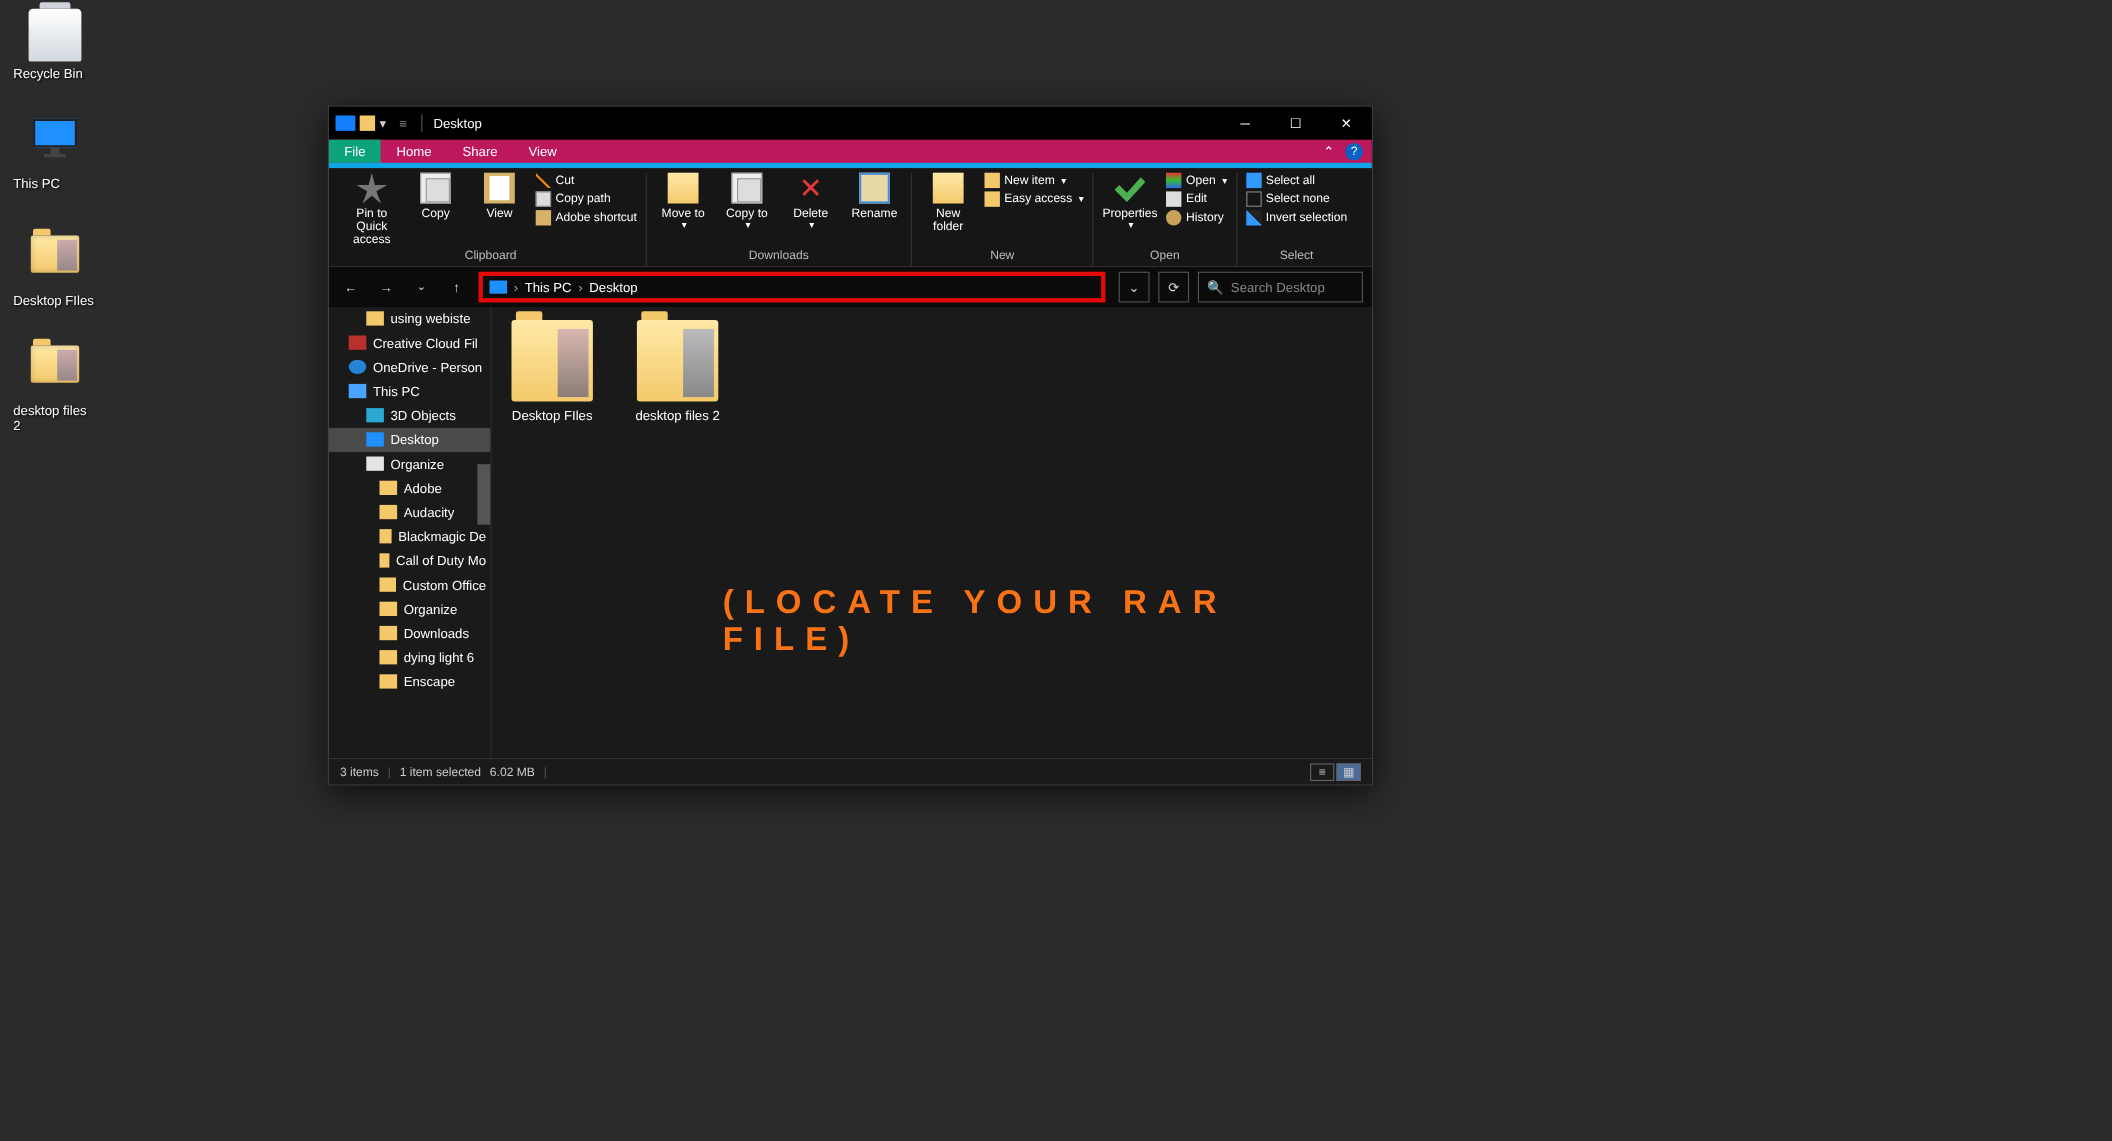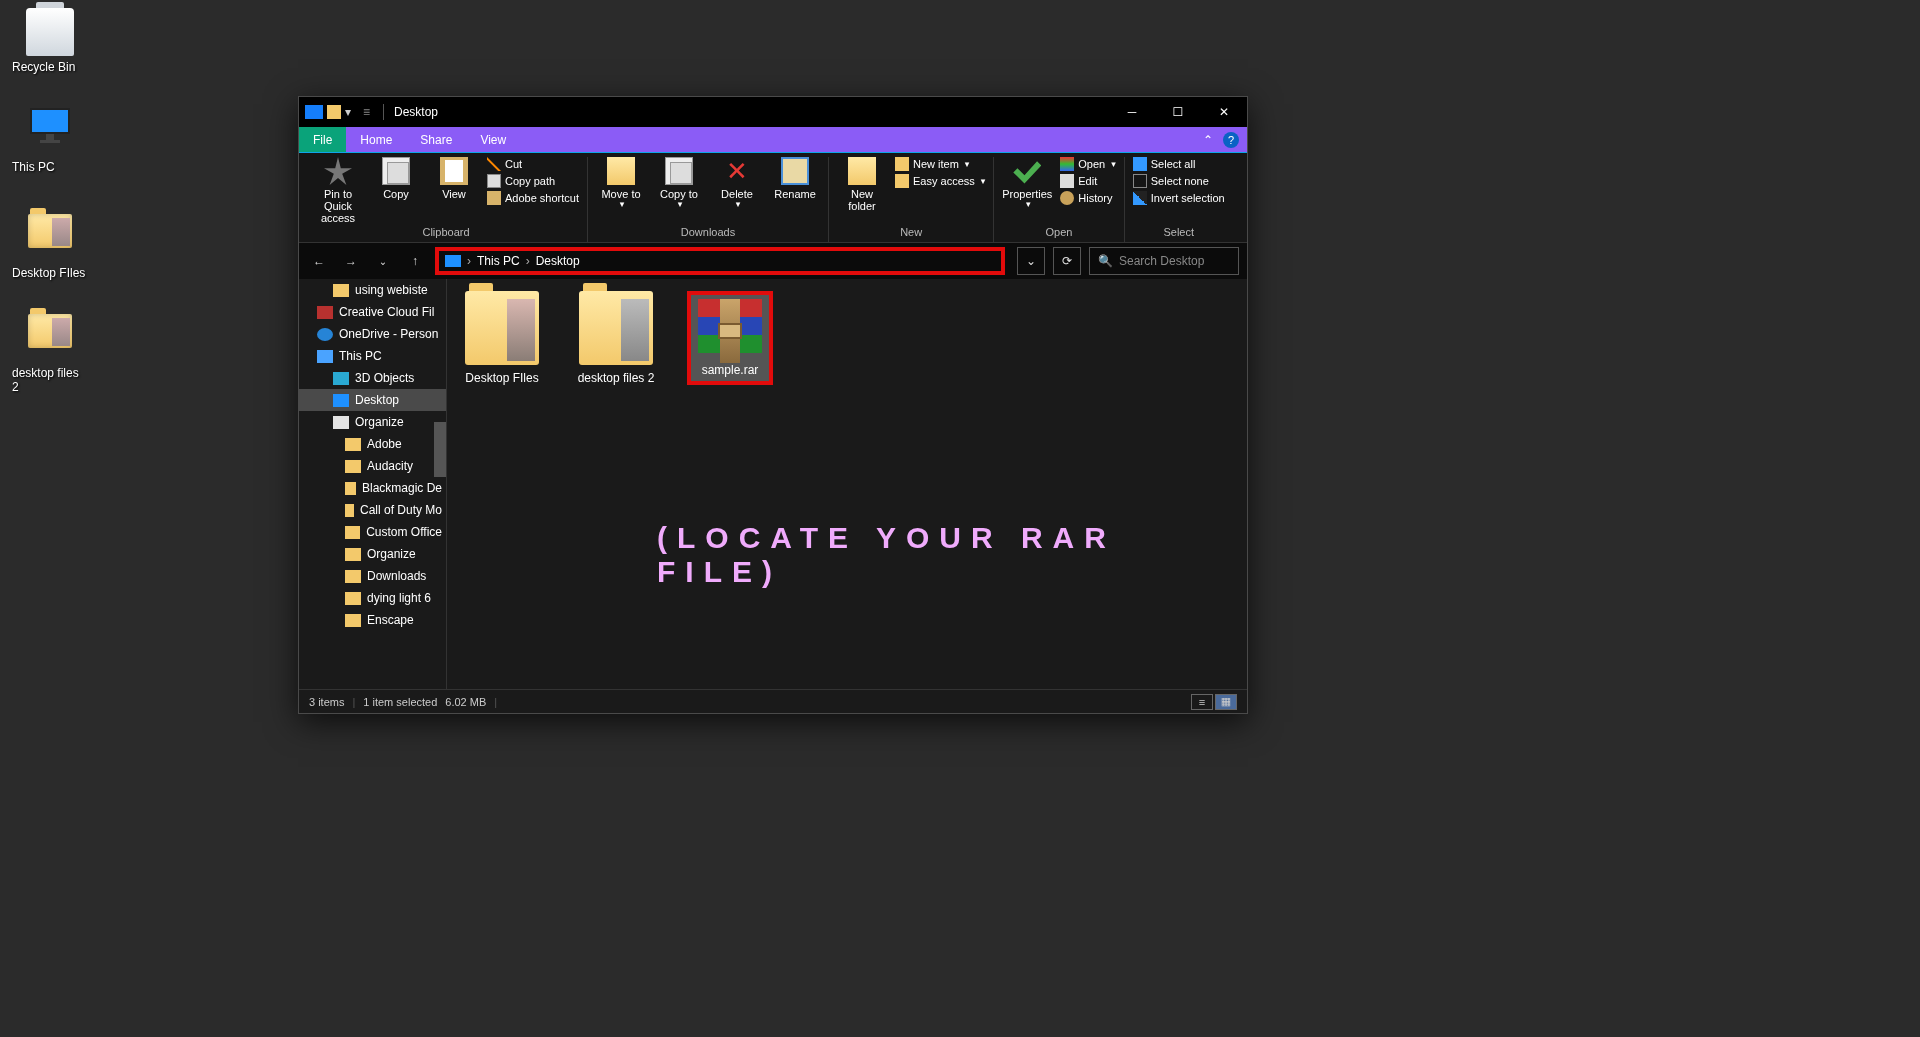--- a/index.html
+++ b/index.html
@@ -26,21 +26,21 @@
 .titlebar { height:30px; background:#000; display:flex; align-items:center; padding-left:6px; }
 .titlebar .sysicon { width:18px;height:14px;background:#157efb;margin-right:4px;}
 .titlebar .qat { display:flex; gap:4px; align-items:center; }
 .titlebar .qat span{ display:inline-block;width:14px;height:14px;}
 .titlebar .foldbar{width:14px;height:11px;background:#f3c96b;}
 .titlebar .vline { width:1px;height:16px;background:#555;margin:0 6px;}
 .titlebar .title { margin-left:4px; font-size:12px;}
 .titlebar .winbtns { margin-left:auto; display:flex; }
 .titlebar .winbtns div{width:46px;height:30px;display:flex;align-items:center;justify-content:center;}
 
-.tabs { height:26px;background:#8b5cf6;display:flex;align-items:stretch;border-bottom:1px solid #0ea5e9;}
+.tabs { height:26px;background:#be185d;display:flex;align-items:stretch;border-bottom:5px solid #0ea5e9;}
 .tabs .tab{padding:0 14px;display:flex;align-items:center;font-size:12px;cursor:pointer;}
 .tabs .tab.active{background:#0aa37a;color:#fff;}
 .tabs .chevrons{margin-left:auto;display:flex;align-items:center;gap:10px;padding-right:8px;}
 .tabs .help{width:16px;height:16px;border-radius:50%;background:#0a62c4;display:flex;align-items:center;justify-content:center;font-size:11px;}
 
 .ribbon{height:90px;background:#161616;display:flex;border-bottom:1px solid #333;padding:4px 6px 0;}
 .rgroup{border-right:1px solid #333;padding:0 8px;display:flex;flex-direction:column;justify-content:space-between;}
 .rgroup .body{display:flex;gap:8px;align-items:flex-start;}
 .rgroup .glabel{text-align:center;font-size:11px;color:#bbb;padding:2px 0 4px;}
 .bigbtn{display:flex;flex-direction:column;align-items:center;width:50px;cursor:pointer;text-align:center;line-height:1.1;font-size:11px;}
@@ -69,21 +69,21 @@
 .searchbox{height:28px;border:1px solid #555;width:150px;display:flex;align-items:center;padding:0 8px;color:#888;gap:6px;}
 
 .epson{height:22px;background:#fff;color:#222;display:flex;align-items:center;font-size:11px;padding-left:4px;gap:6px;}
 .epson .brand{background:#0b2e6b;color:#fff;font-weight:bold;padding:2px 4px;font-size:10px;}
 .epson .grn{width:12px;height:12px;background:#2e8b3d;border-radius:50%;display:inline-flex;align-items:center;justify-content:center;color:#fff;font-size:9px;}
 
 .content{flex:1;display:flex;overflow:hidden;}
 .tree{width:148px;background:#1a1a1a;overflow-y:auto;border-right:1px solid #333;position:relative;}
 .tree .scrollknob{position:absolute;right:0;top:143px;width:12px;height:55px;background:#555;}
 .tree ul{list-style:none;}
-.tree li{padding:4px 4px 4px 18px;white-space:nowrap;overflow:hidden;display:flex;align-items:flex-end;gap:6px;cursor:pointer;font-size:12px;}
+.tree li{padding:4px 4px 4px 18px;white-space:nowrap;overflow:hidden;display:flex;align-items:flex-start;gap:6px;cursor:pointer;font-size:12px;}
 .tree li.sub{padding-left:34px;}
 .tree li.sub2{padding-left:46px;}
 .tree li.sel{background:#4a4a4a;}
 .ticon{width:16px;height:13px;background:#f3c96b;display:inline-block;}
 .ticon.drive{background:#4aa3ff;}
 .ticon.cloud{background:#2684d6;border-radius:50%;}
 .ticon.cube{background:#2aa9d2;}
 .ticon.monitor{background:#1e90ff;}
 .ticon.doc{background:#e4e4e4;}
 .ticon.cc{background:#b8312f;}
@@ -97,21 +97,21 @@
 .thumb.folderlg.gray::after{background:linear-gradient(#bbb,#888);}
 .fitem.selected{background:#555;padding:4px;border:4px solid #e20b0b;}
 .rar{width:64px;height:64px;margin:0 auto;position:relative;}
 .rar .stack{height:18px;}
 .rar .s1{background:#c72f2f;}
 .rar .s2{background:#2846b5;}
 .rar .s3{background:#1f8f2e;}
 .rar .belt{position:absolute;left:22px;top:0;bottom:0;width:20px;background:linear-gradient(#caa46a,#8a6a3d);}
 .rar .buckle{position:absolute;left:20px;top:24px;width:24px;height:16px;background:#d9b980;border:2px solid #7a5a30;}
 
-.overlaytext{position:absolute;left:210px;top:242px;color:#f0abfc;font-weight:900;font-size:30px;letter-spacing:10px;}
+.overlaytext{position:absolute;left:210px;top:252px;color:#f97316;font-weight:900;font-size:30px;letter-spacing:10px;}
 
 .status{height:24px;background:#1a1a1a;border-top:1px solid #333;display:flex;align-items:center;padding:0 10px;gap:8px;font-size:11px;color:#ccc;}
 .status .sep{color:#555;}
 .status .viewbtns{margin-left:auto;display:flex;gap:2px;}
 .status .vb{width:22px;height:16px;border:1px solid #666;display:flex;align-items:center;justify-content:center;}
 .status .vb.active{background:#4a6a9a;}
 </style>
 </head>
 <body>
 
@@ -385,30 +385,20 @@
     </div>
     <div class="fileview">
       <div class="fitem">
         <div class="thumb folderlg"></div>
         <div>Desktop FIles</div>
       </div>
       <div class="fitem">
         <div class="thumb folderlg gray"></div>
         <div>desktop files 2</div>
       </div>
-      <div class="fitem selected">
-        <div class="rar">
-          <div class="stack s1"></div>
-            <div class="stack s2"></div>
-            <div class="stack s3"></div>
-          <div class="belt"></div>
-            <div class="buckle"></div>
-        </div>
-        <div>sample.rar</div>
-      </div>
       <div class="overlaytext">(LOCATE YOUR RAR FILE)</div>
     </div>
   </div>
 
   <div class="status">
     <span>3 items</span>
     <span class="sep">|</span>
     <span>1 item selected</span>
     <span>6.02 MB</span>
     <span class="sep">|</span>

